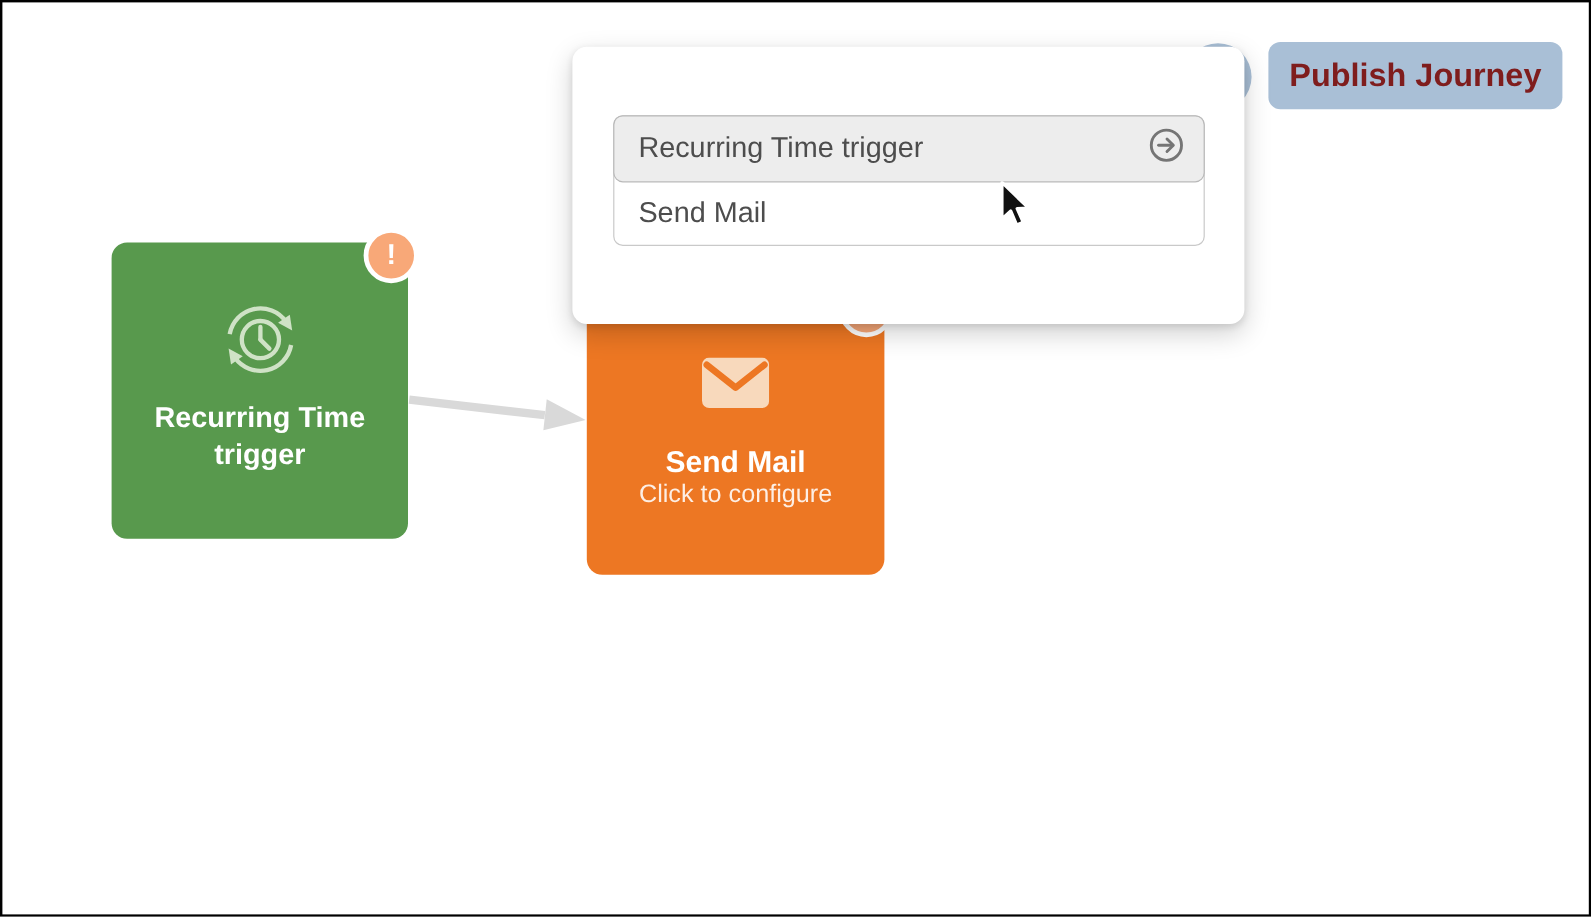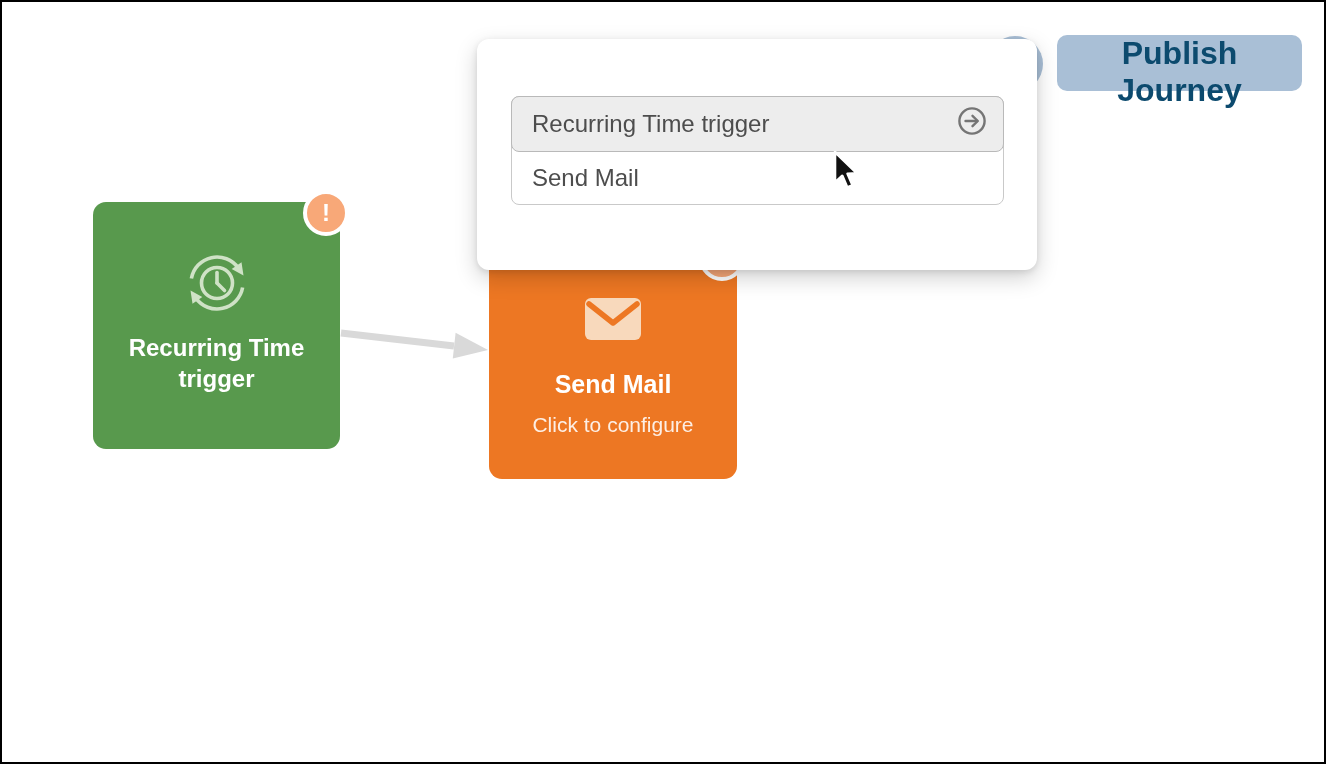--- a/index.html
+++ b/index.html
@@ -47,21 +47,21 @@
     line-height: 31px;
     max-width: 205px;
   }
   .node-label-mail {
     margin-top: 26px;
     font-size: 25px;
     font-weight: bold;
     line-height: 28px;
   }
   .node-sublabel {
-    margin-top: 15px;
+    margin-top: 1px;
     font-size: 21px;
     color: rgba(255,255,255,0.88);
   }
   .badge {
     position: absolute;
     width: 46px; height: 46px;
     border-radius: 50%;
     background: #f8a878;
     border: 4px solid #ffffff;
     color: #ffffff;
@@ -95,23 +95,23 @@
     border: none;
     cursor: pointer;
   }
   .publish-btn {
     position: absolute;
     left: 1055px; top: 33px;
     width: 245px; height: 56px;
     border-radius: 10px;
     background: #a9bfd6;
     border: none;
-    color: #0c4a6e;
+    color: #7f1d1d;
     font-family: "Liberation Sans", sans-serif;
-    font-size: 32px;
+    font-size: 27px;
     font-weight: bold;
     z-index: 4;
     cursor: pointer;
   }
 
   
   .popover {
     position: absolute;
     left: 475px; top: 37px;
     width: 560px; height: 231px;

